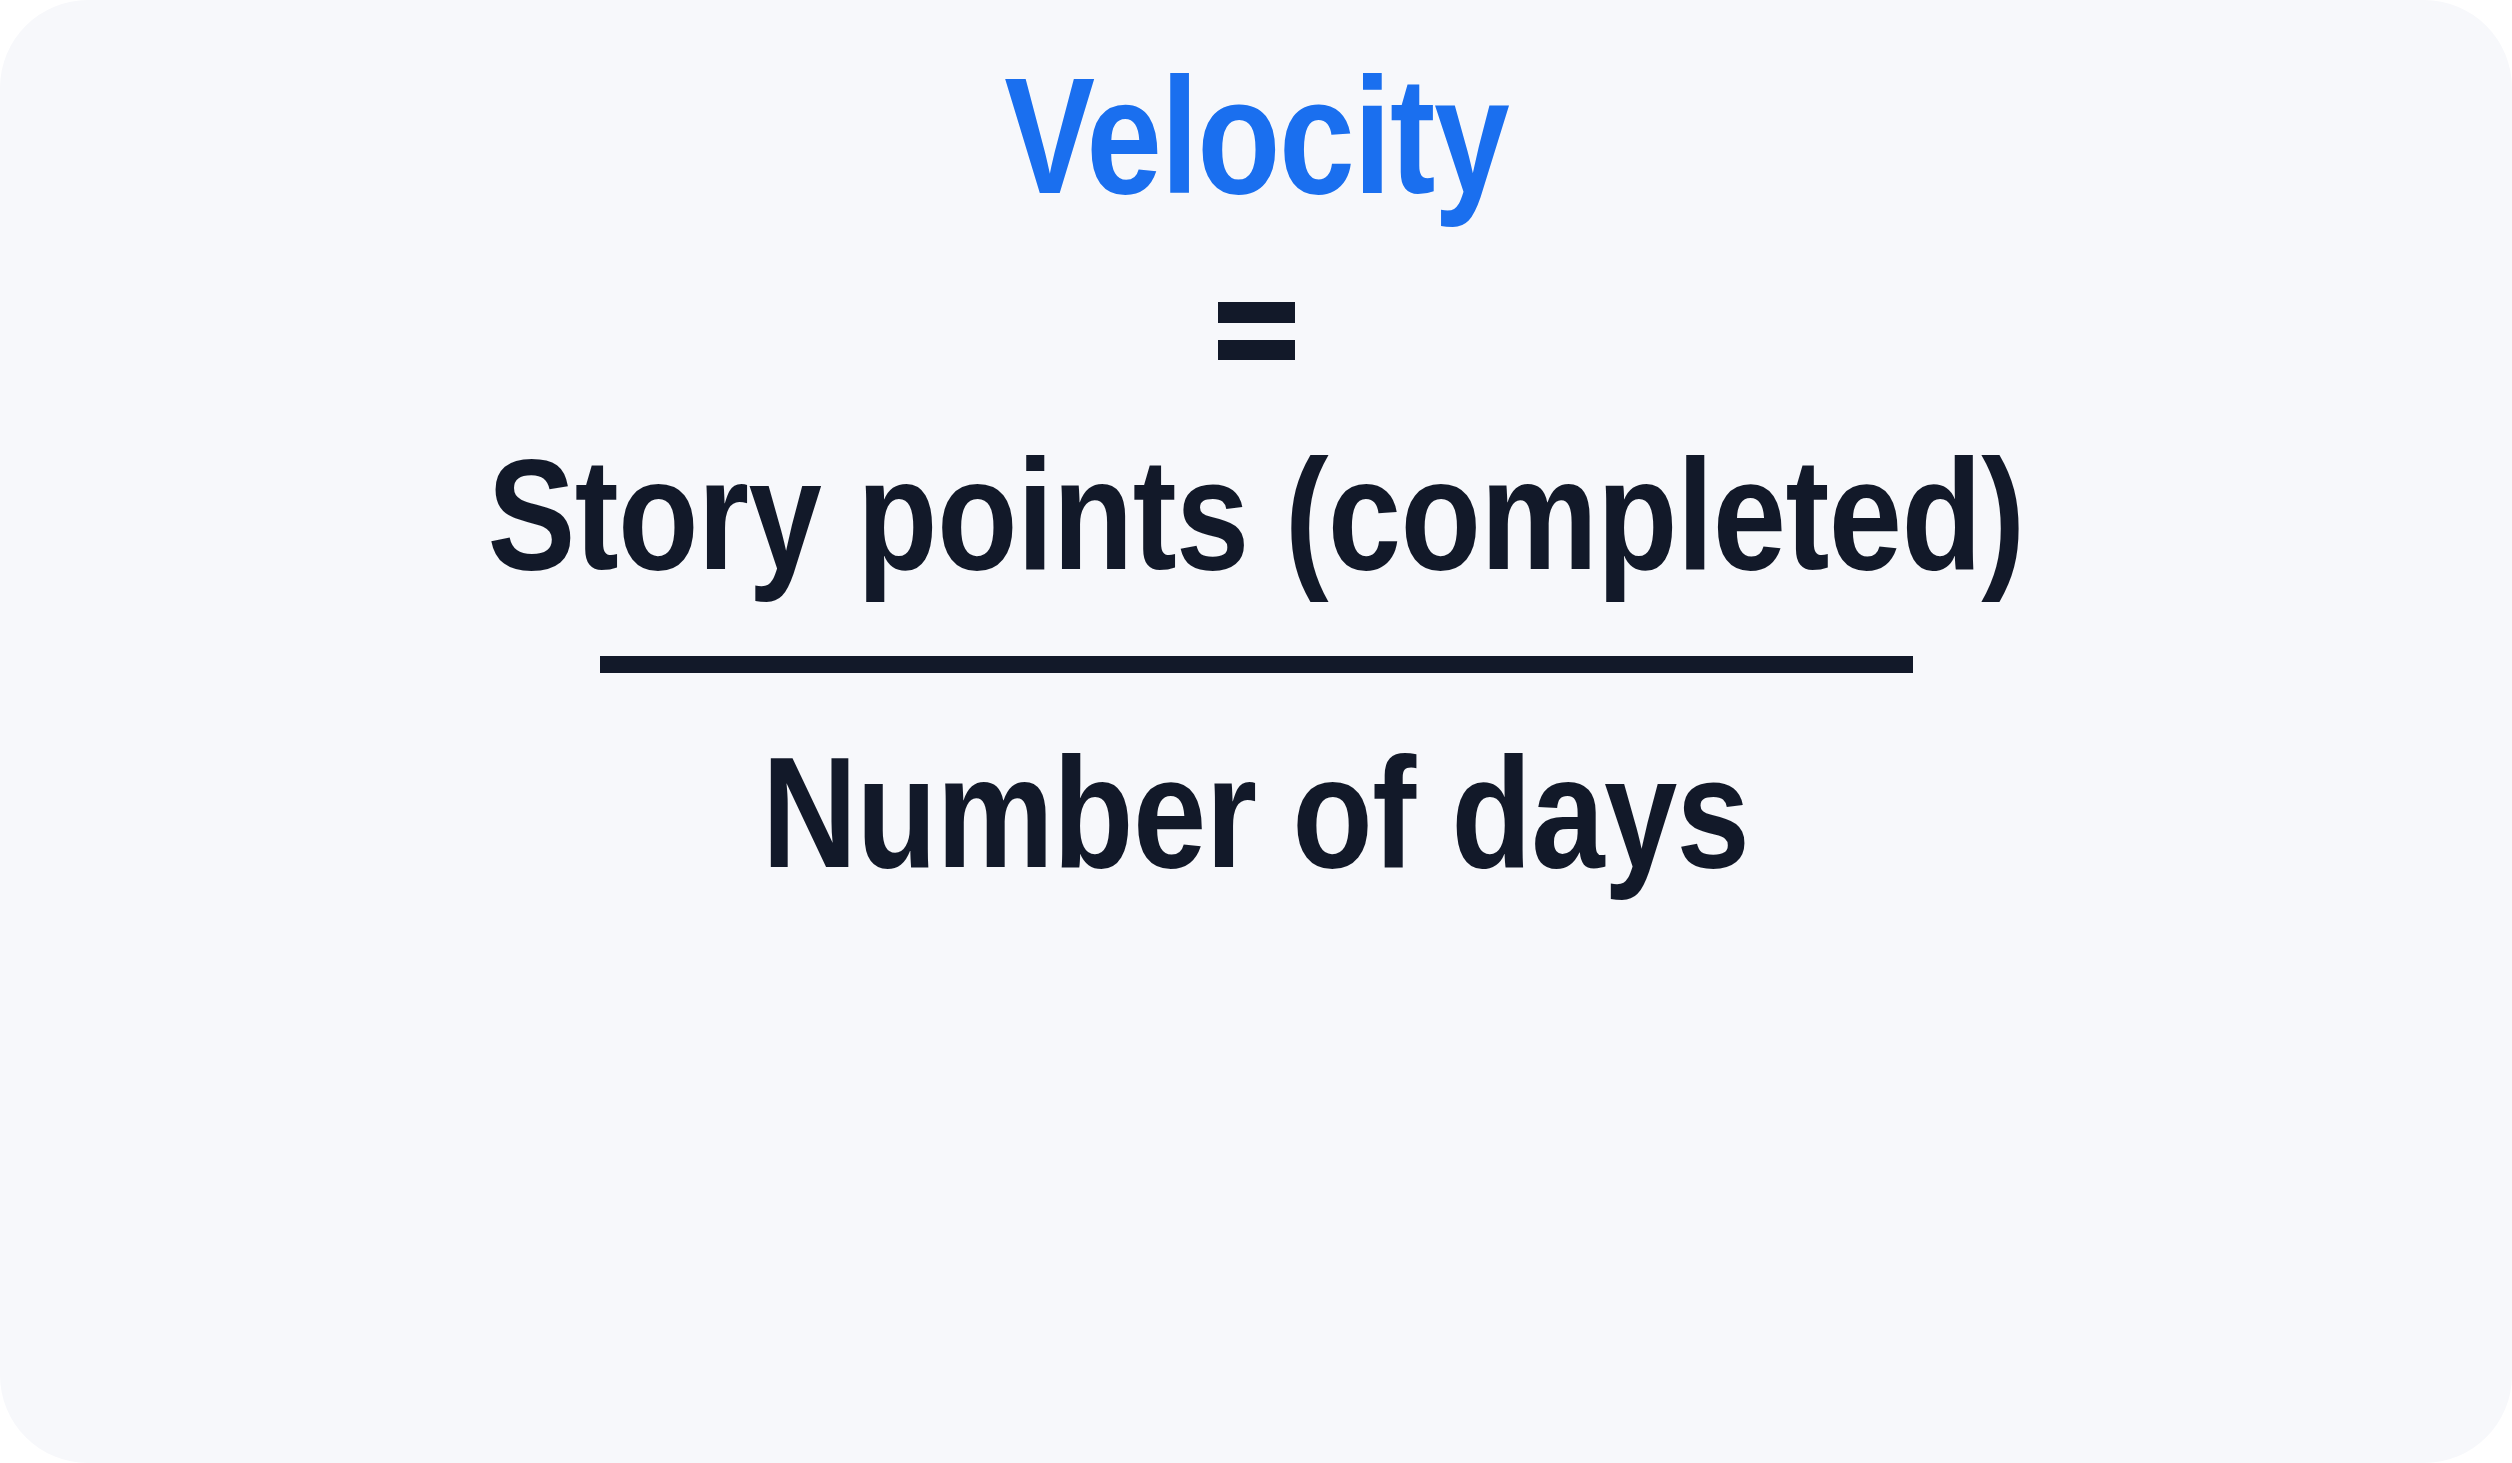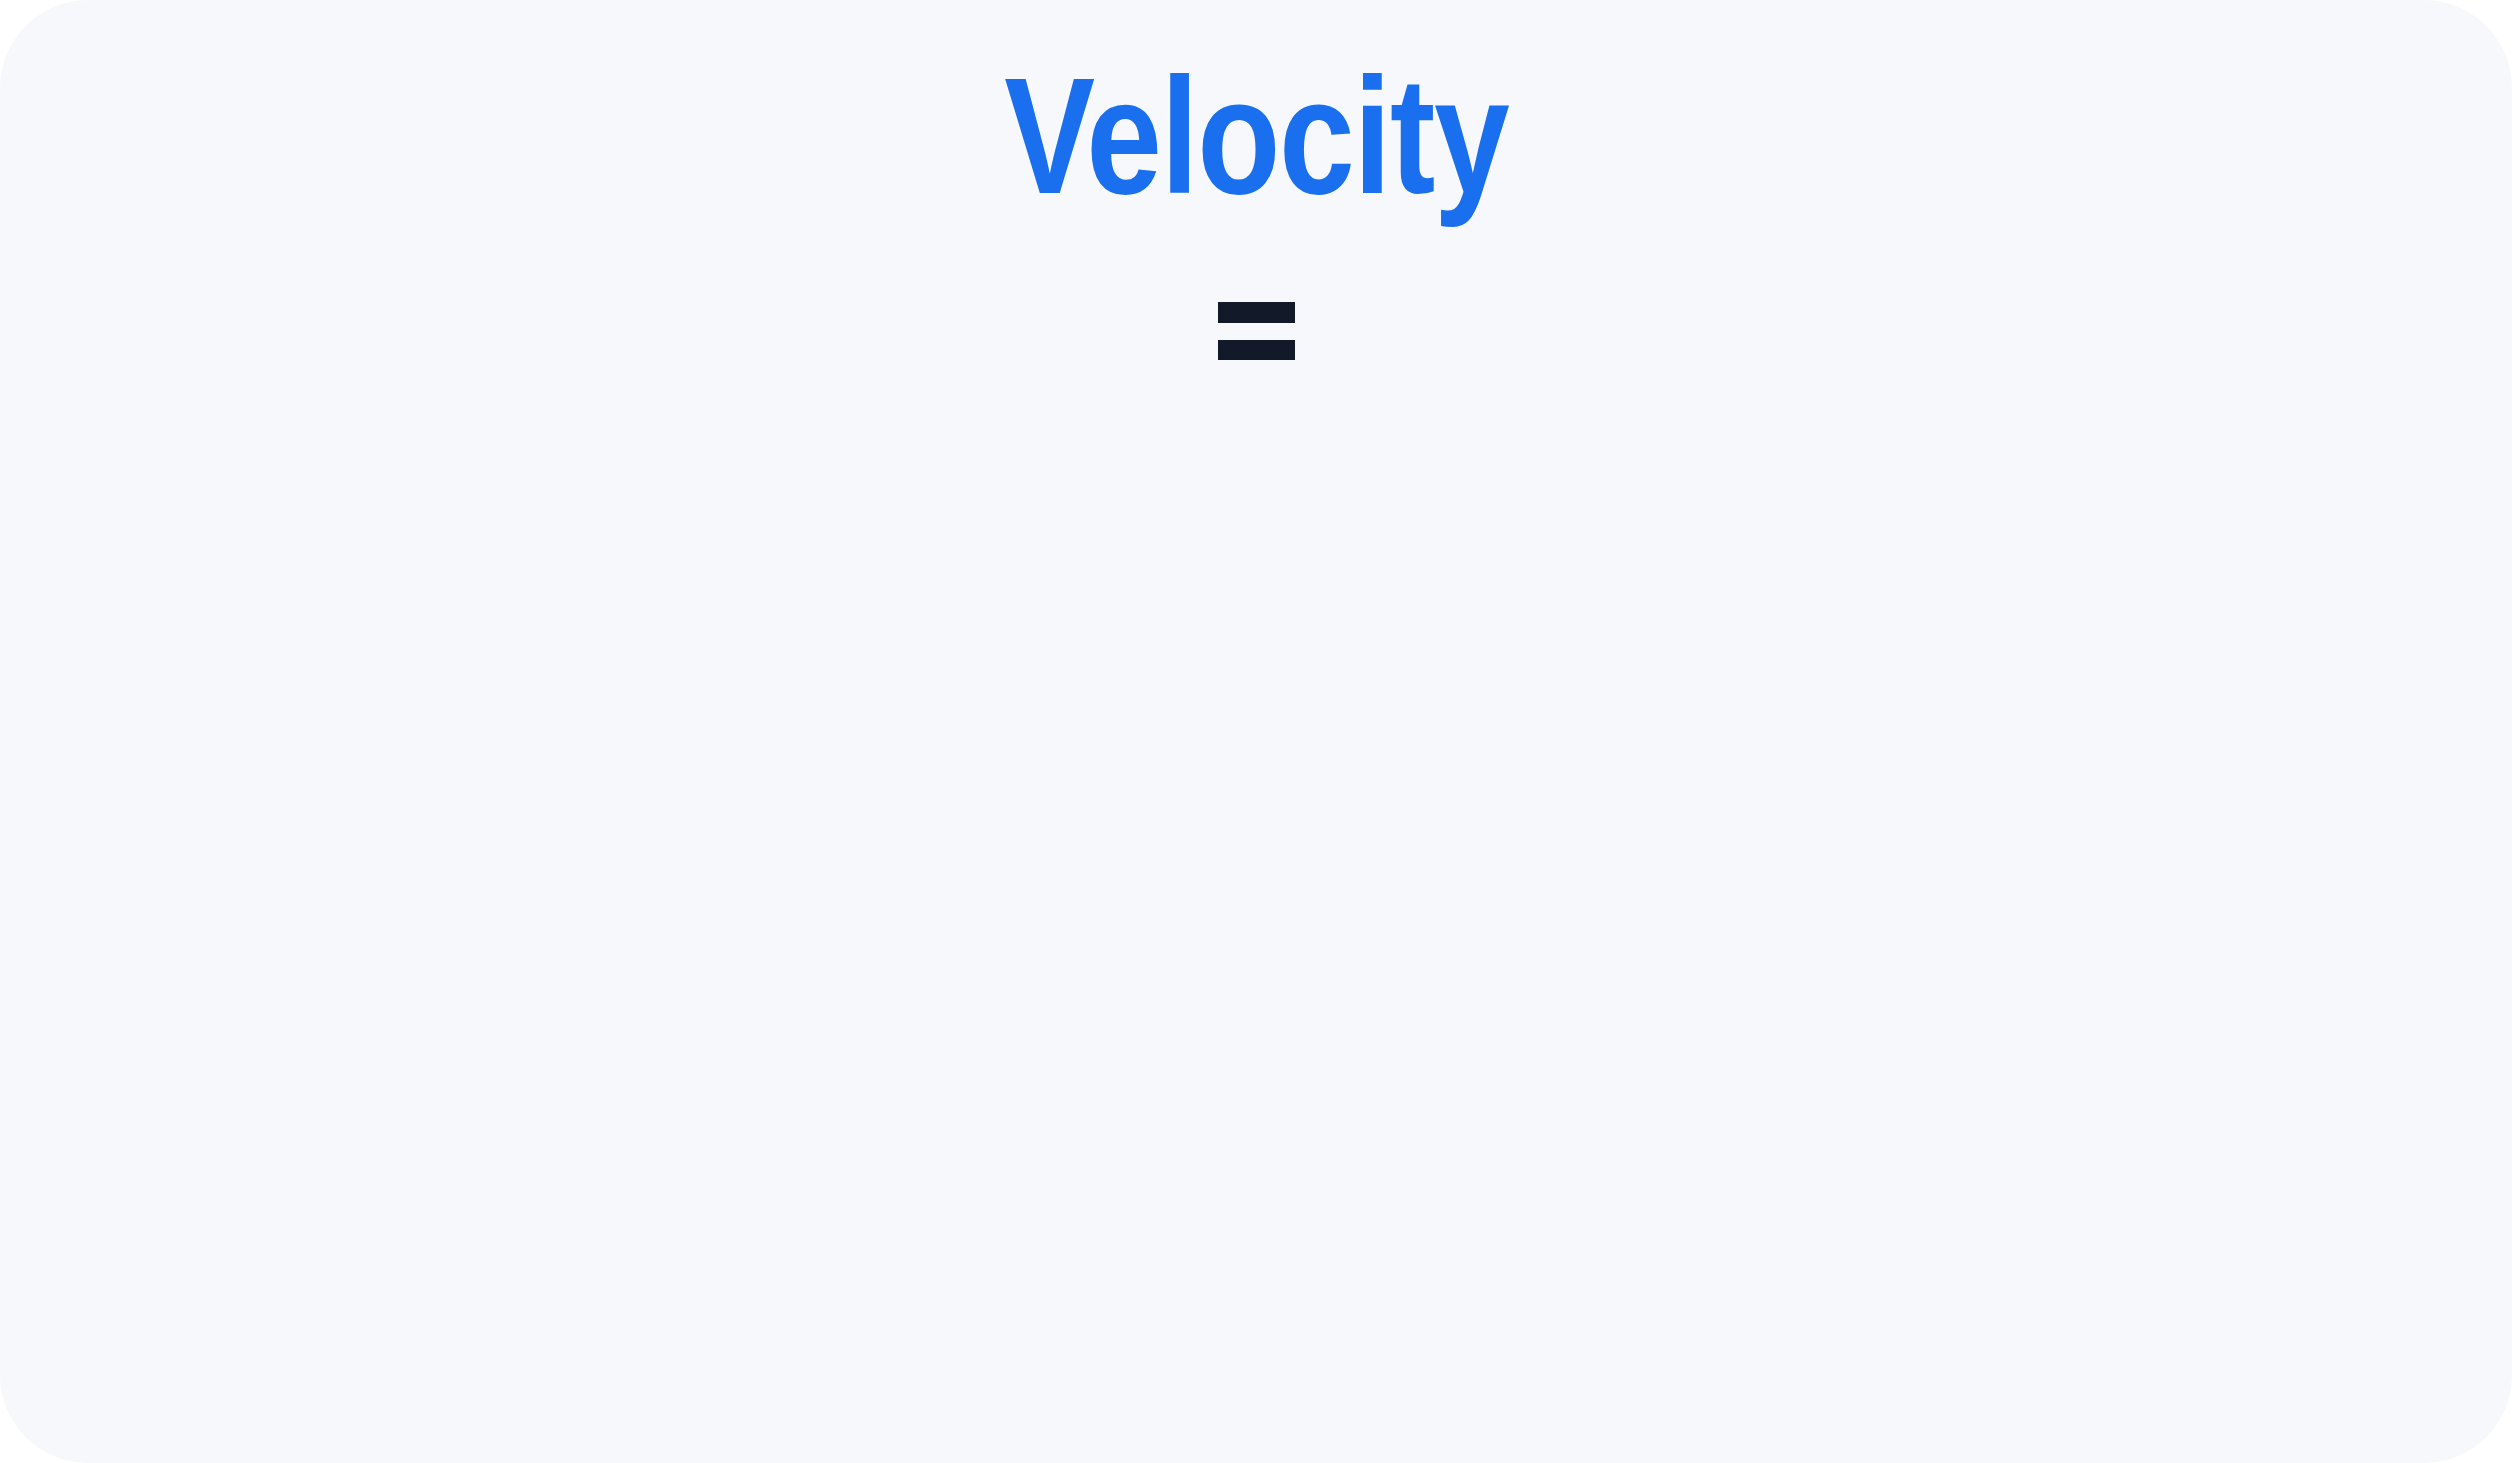--- a/index.html
+++ b/index.html
@@ -114,16 +114,23 @@
 <div class="card">
   <div class="formula">
 
     <div class="title">Velocity</div>
 
     <div class="equals-wrap">
       <div class="equals-bar"></div>
       <div class="equals-bar"></div>
     </div>
 
+    <div class="fraction">
+      <div class="numerator">Story points (completed)</div>
+
+      <div class="frac-bar"></div>
+
+      <div class="denominator">Number of days</div>
+    </div>
 
   </div>
 </div>
 
 
 </body></html>

